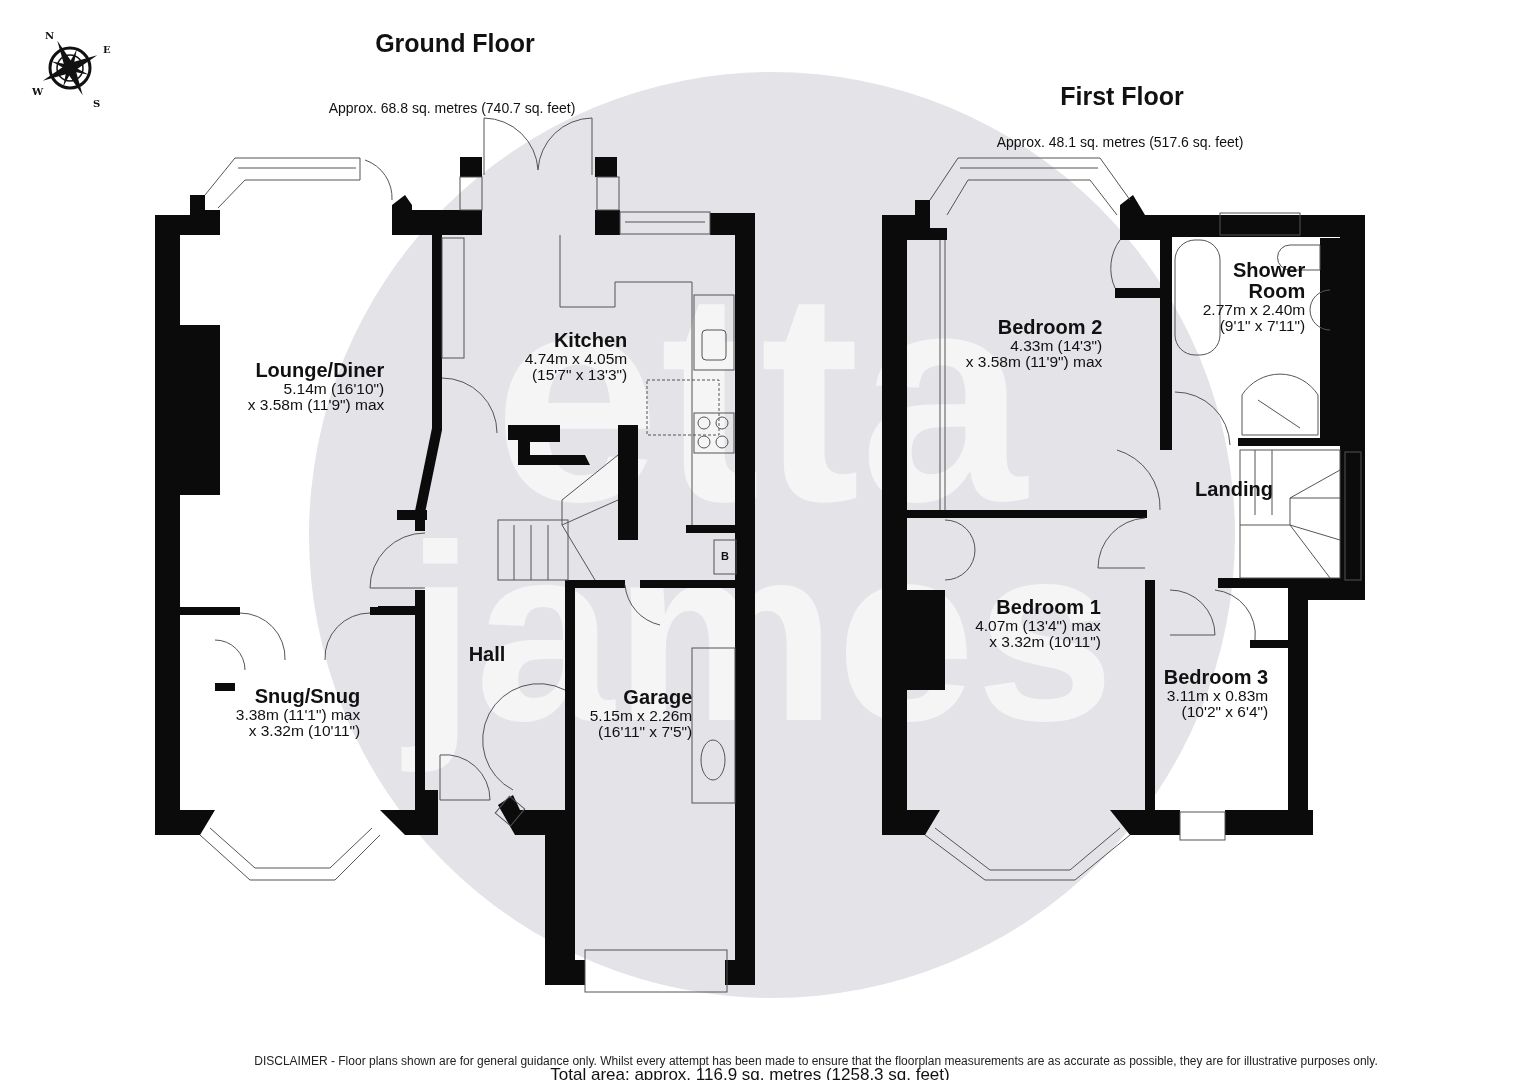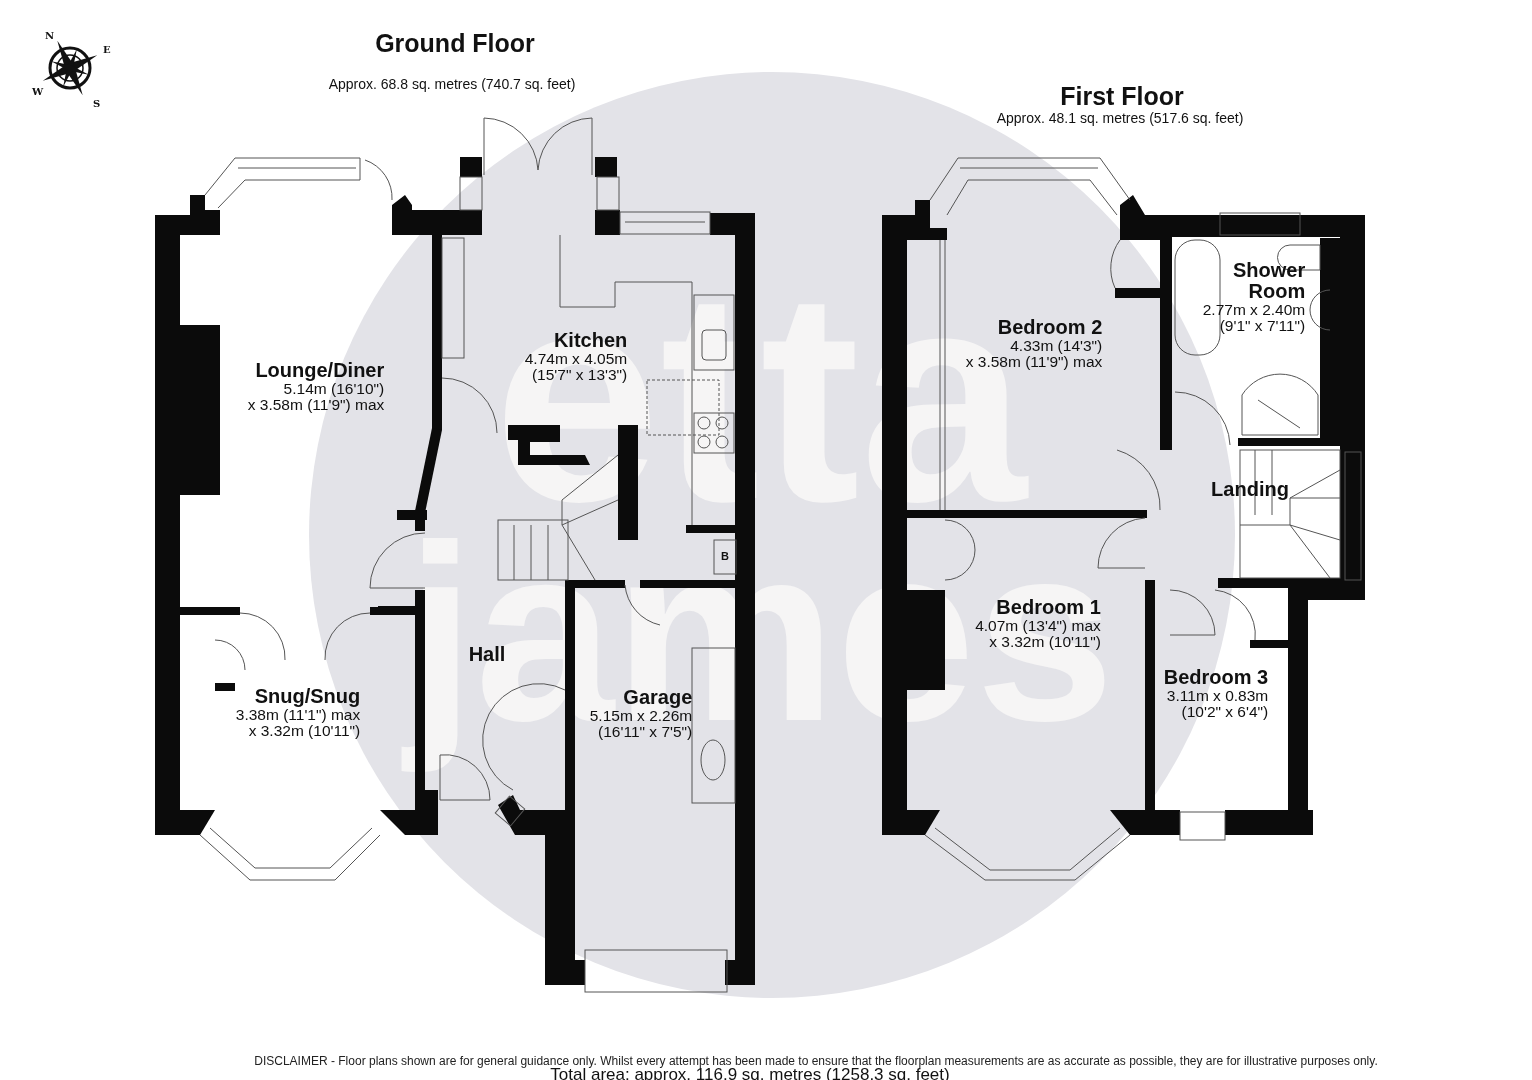--- a/index.html
+++ b/index.html
@@ -1,20 +1,20 @@
 <!DOCTYPE html>
 <html><head>
 <meta charset="utf-8">
 <style>
   html, body { margin: 0; padding: 0; background: #ffffff; }
   body { width: 1532px; height: 1080px; position: relative; overflow: hidden; font-family: "Liberation Sans", "DejaVu Sans", sans-serif; color: #111; }
   #plan-svg { position: absolute; left: 0; top: 0; width: 1532px; height: 1080px; }
   .abs { position: absolute; }
   .floor-title { font-weight: bold; font-size: 25px; text-align: center; white-space: nowrap; transform: translateX(-50%); line-height: 1.1; }
-  .floor-sub { font-size: 14px; text-align: center; white-space: nowrap; transform: translateX(-50%); line-height: 1.1; }
+  .floor-sub { font-size: 14px; text-align: center; white-space: nowrap; transform: translateX(-50%); line-height: 1.1; margin-top: 24px; }
   .room-label { position: absolute; transform: translateX(-50%); text-align: right; white-space: nowrap; line-height: 1.05; }
   .room-name { font-weight: bold; font-size: 20px; display: block; }
   .room-dim { font-size: 15.5px; display: block; }
   .total-area { position: absolute; left: 750px; top: 1065px; transform: translateX(-50%); font-size: 17px; white-space: nowrap; }
   .disclaimer { position: absolute; left: 770px; top: 1054px; transform: translateX(-50%); font-size: 12px; white-space: nowrap; color: #222; margin-left: 46px; }
   .boiler { position:absolute; left: 716px; top: 545px; width: 18px; height: 22px; font-size: 11px; font-weight: bold; text-align:center; line-height: 22px; }
   .compass-letter { position: absolute; font-family: "DejaVu Serif", serif; font-weight: bold; font-size: 10px; }
 </style>
 </head>
 <body>
@@ -257,21 +257,21 @@
   <span class="room-name">Bedroom 2</span>
   <span class="room-dim">4.33m (14'3")</span>
   <span class="room-dim">x 3.58m (11'9") max</span>
 </div>
 <div class="room-label" style="left:1254px;top:260px;">
   <span class="room-name">Shower</span>
   <span class="room-name">Room</span>
   <span class="room-dim">2.77m x 2.40m</span>
   <span class="room-dim">(9'1" x 7'11")</span>
 </div>
-<div class="room-label" style="left:1234px;top:479px;margin-left:16px;">
+<div class="room-label" style="left:1234px;top:479px;">
   <span class="room-name">Landing</span>
 </div>
 <div class="room-label" style="left:1038px;top:597px;">
   <span class="room-name">Bedroom 1</span>
   <span class="room-dim">4.07m (13'4") max</span>
   <span class="room-dim">x 3.32m (10'11")</span>
 </div>
 <div class="room-label" style="left:1216px;top:667px;">
   <span class="room-name">Bedroom 3</span>
   <span class="room-dim">3.11m x 0.83m</span>

